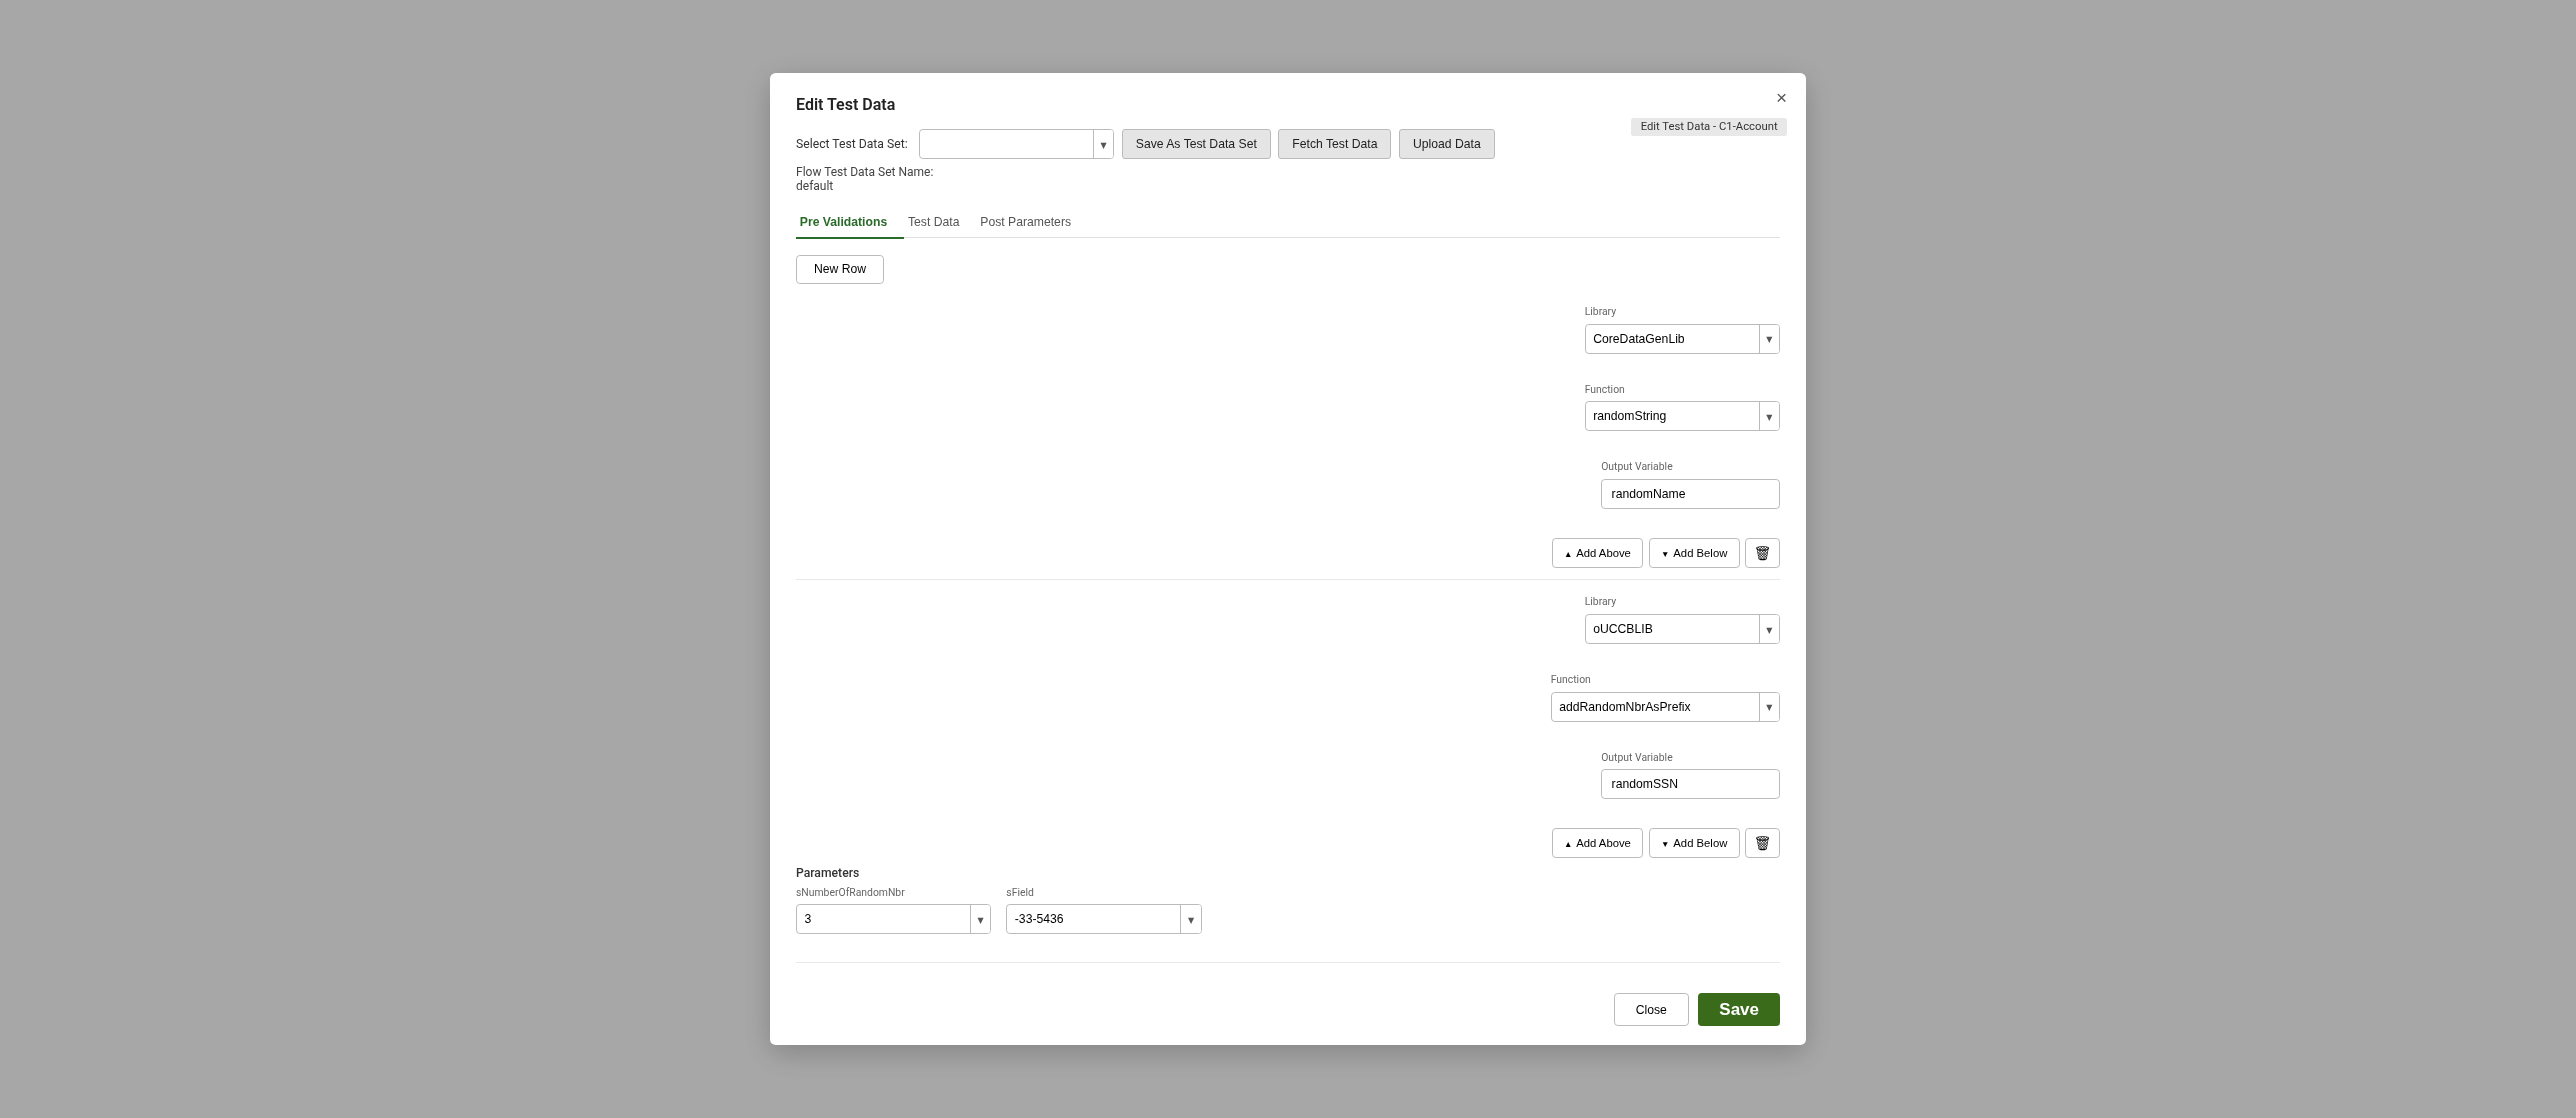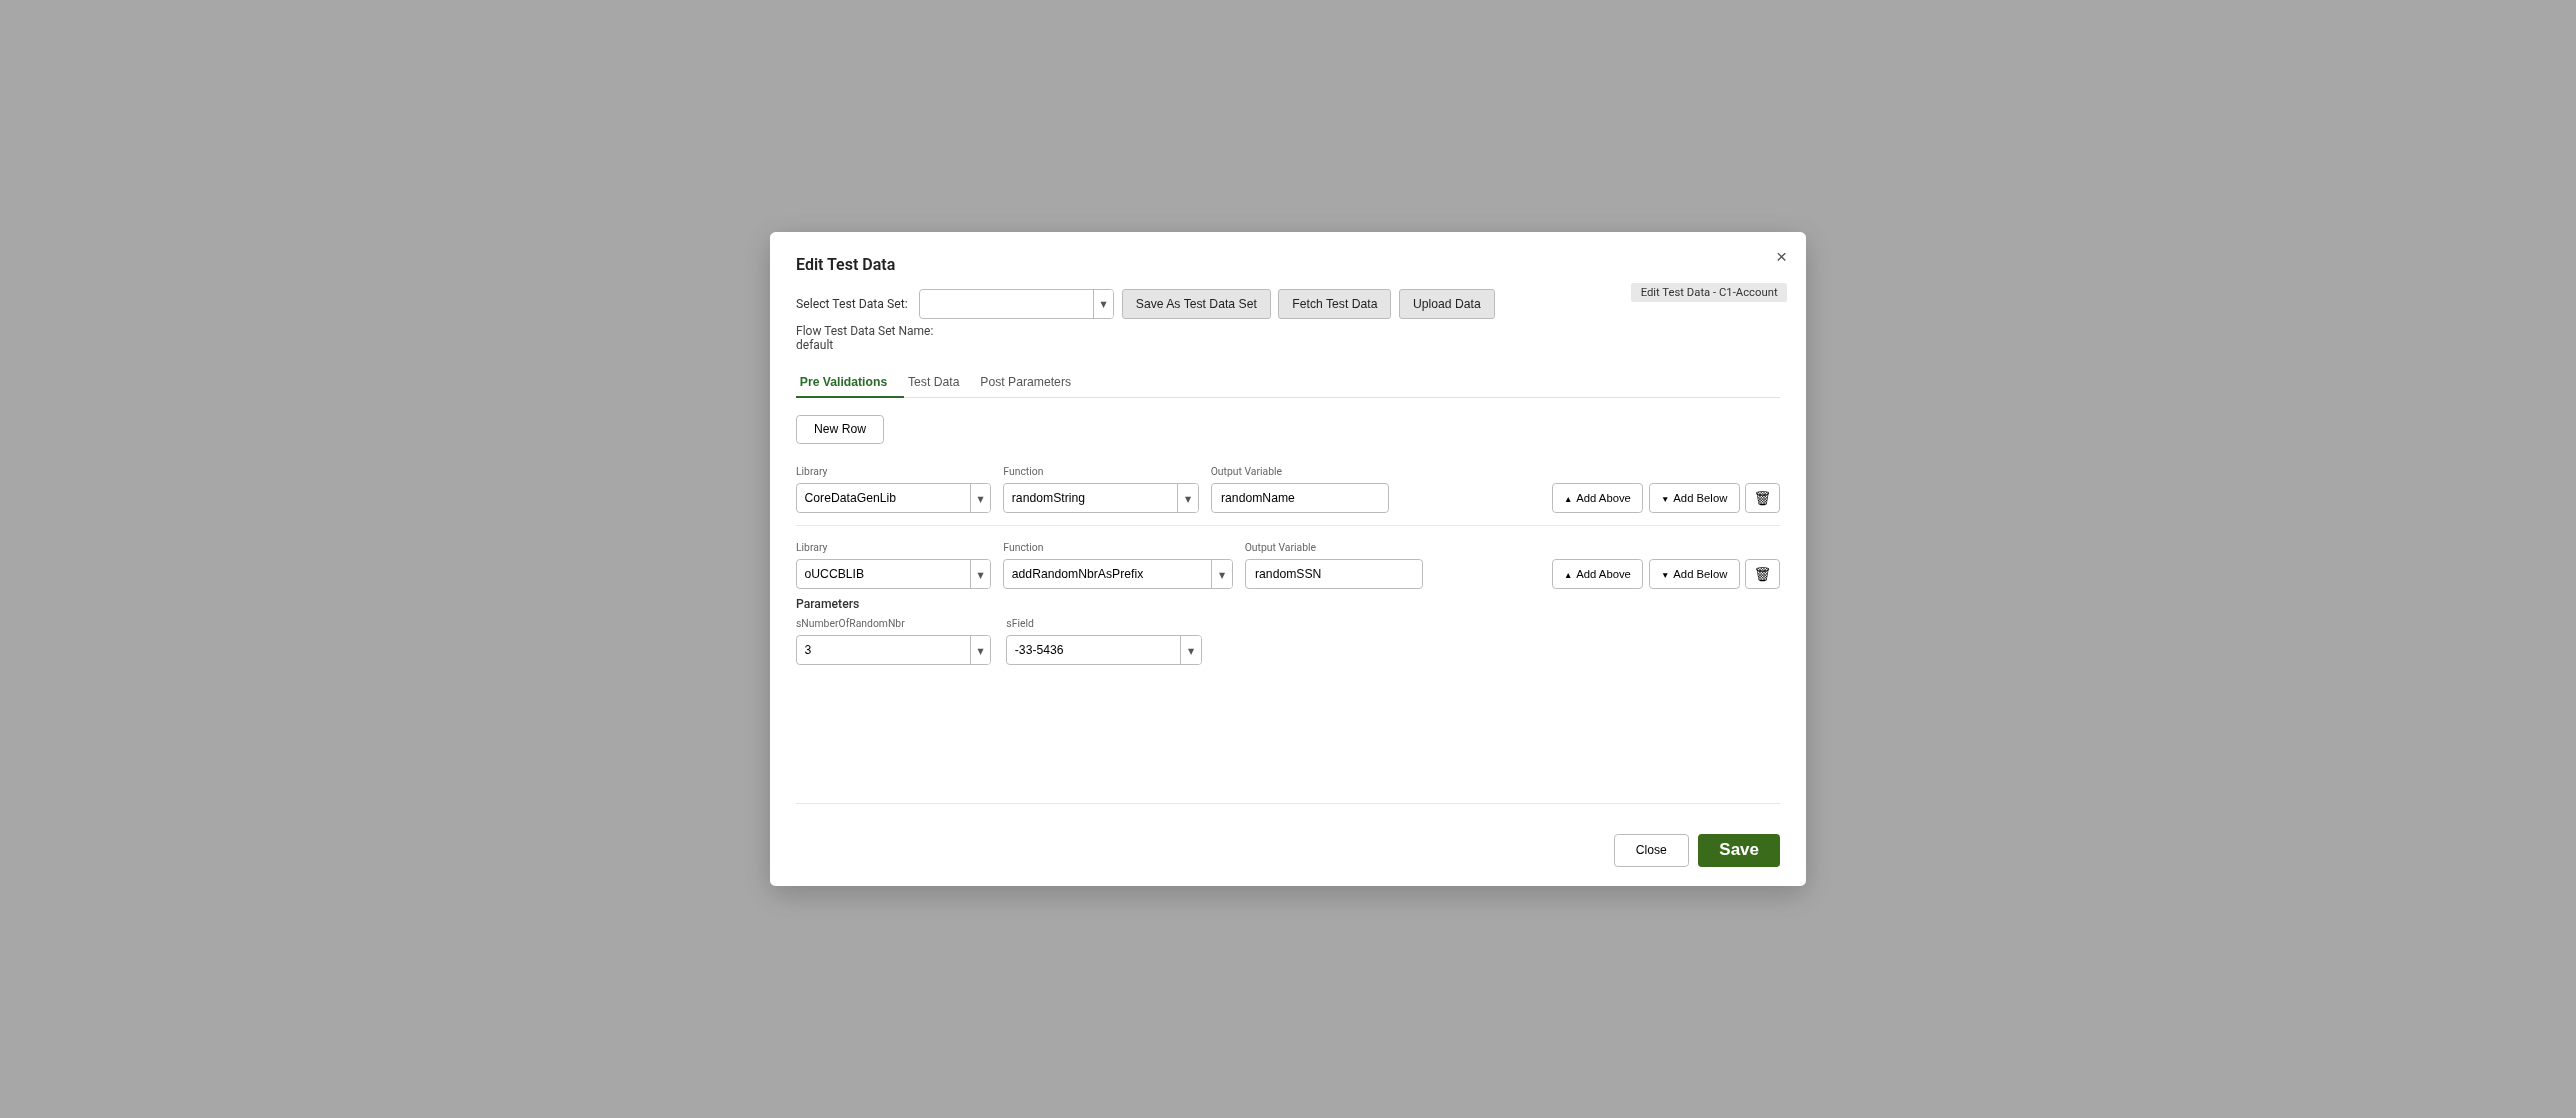--- a/index.html
+++ b/index.html
@@ -99,21 +99,21 @@
       color: #222;
     }
     .flow-name-row {
       font-size: 12px;
       color: #444;
       margin-bottom: 15px;
       margin-top: 1.9px;
     }
     .badge {
       position: absolute;
-      top: 51px;
+      top: 45px;
       right: 19px;
       background: #e8e8e8;
       border-radius: 2.8px;
       padding: 2.8px 9.4px;
       font-size: 11.3px;
       color: #333;
     }
     .tabs {
       display: flex;
       gap: 0;
@@ -155,22 +155,23 @@
       margin-bottom: 0;
     }
     .row-separator {
       border: none;
       border-top: 0.9px solid #e8e8e8;
       margin: 11.3px 0 15px 0;
     }
     .field-row {
       display: flex;
       align-items: flex-end;
-      gap: 12px;
+      gap: 29px;
       margin-bottom: 7.5px;
+      flex-direction: column;
     }
     .field-group {
       display: flex;
       flex-direction: column;
       gap: 3.8px;
     }
     .field-label {
       font-size: 10.4px;
       color: #666;
       margin-bottom: 1.9px;

